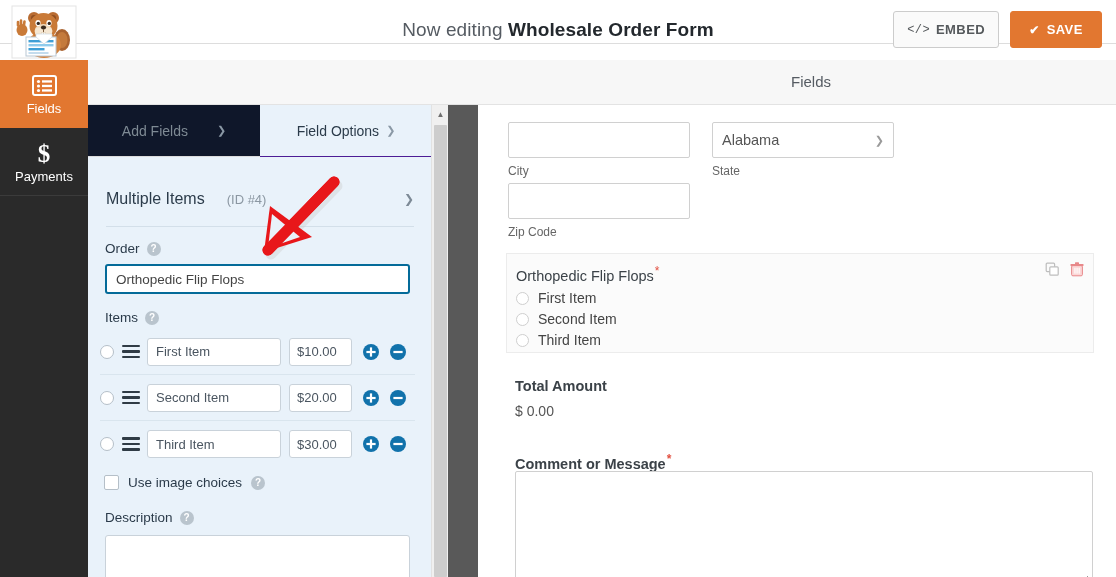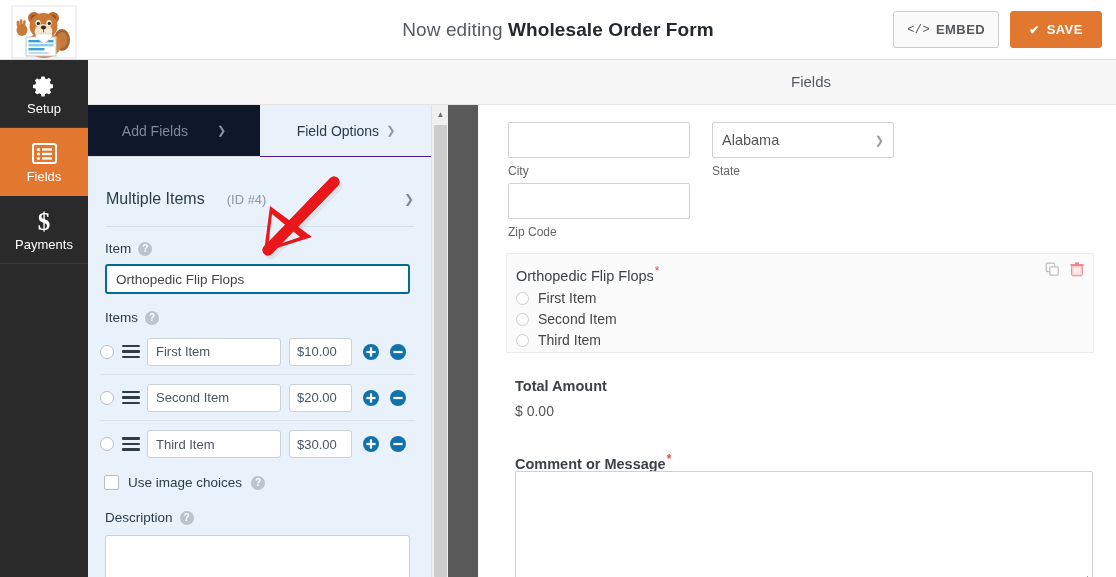--- a/index.html
+++ b/index.html
@@ -14,21 +14,21 @@
   }
   #app {
     position: relative;
     width: 1116px; height: 577px;
     overflow: hidden;
   }
 
   
   .topbar {
     position: absolute; left: 0; top: 0;
-    width: 1116px; height: 60px;
+    width: 1116px; height: 44px;
     background: #ffffff;
     border-bottom: 1px solid #ddd;
     z-index: 20;
   }
   .logo-box {
     position: absolute; left: 8px; top: 4px;
     width: 72px; height: 56px;
     overflow: hidden;
   }
   .topbar-title {
@@ -405,29 +405,20 @@
     </div>
 
     <div class="btn-save">
       <span class="check">✔</span>
       <span>SAVE</span>
     </div>
   </div>
 
   <div class="leftnav">
 
-    <div class="nav-item">
-      <span class="nav-ico">
-        <svg width="24" height="24" viewBox="0 0 24 24" fill="#ffffff">
-          <path d="M12 8.2a3.8 3.8 0 1 0 0 7.6 3.8 3.8 0 0 0 0-7.6zm0 5.9a2.1 2.1 0 1 1 0-4.2 2.1 2.1 0 0 1 0 4.2z"></path>
-          <path d="M21 13.6v-3.2l-2.4-.4a6.9 6.9 0 0 0-.8-1.9l1.4-2-2.3-2.3-2 1.4a6.9 6.9 0 0 0-1.9-.8L12.6 2.4h-3.2l-.4 2.4c-.7.2-1.3.4-1.9.8l-2-1.4-2.3 2.3 1.4 2c-.4.6-.6 1.2-.8 1.9l-2.4.4v3.2l2.4.4c.2.7.4 1.3.8 1.9l-1.4 2 2.3 2.3 2-1.4c.6.4 1.2.6 1.9.8l.4 2.4h3.2l.4-2.4c.7-.2 1.3-.4 1.9-.8l2 1.4 2.3-2.3-1.4-2c.4-.6.6-1.2.8-1.9l2.4-.4z"></path>
-        </svg>
-      </span>
-      <span class="nav-label">Setup</span>
-    </div>
 
     <div class="nav-item active">
       <span class="nav-ico">
         <svg width="25" height="21" viewBox="0 0 25 21">
           <rect x="1" y="1" width="23" height="19" rx="2" fill="none" stroke="#ffffff" stroke-width="2"></rect>
           <circle cx="6.5" cy="6.5" r="1.6" fill="#ffffff"></circle>
           <circle cx="6.5" cy="11" r="1.6" fill="#ffffff"></circle>
           <circle cx="6.5" cy="15.5" r="1.6" fill="#ffffff"></circle>
           <rect x="10" y="5.3" width="10" height="2.3" fill="#ffffff"></rect>
           <rect x="10" y="9.8" width="10" height="2.3" fill="#ffffff"></rect>
@@ -470,21 +461,21 @@
       <div class="fld-header">
         <span class="name">Multiple Items</span>
         <span class="id">(ID #4)</span>
         <span class="caret">❯</span>
       </div>
       <div class="hdr-rule"></div>
     </div>
   </div>
 
   <div class="lbl" style="left:105px; top:241px; z-index:13;">
-    <span>Item</span>
+    <span>Order</span>
     <span class="qmark">?</span>
   </div>
   <input class="label-input" style="z-index: 13;" value="Orthopedic Flip Flops">
 
   <div class="lbl" style="left:105px; top:310px; z-index:13;">
     <span>Items</span>
     <span class="qmark">?</span>
   </div>
 
   <div class="item-row" style="top:329px; z-index:13;">

